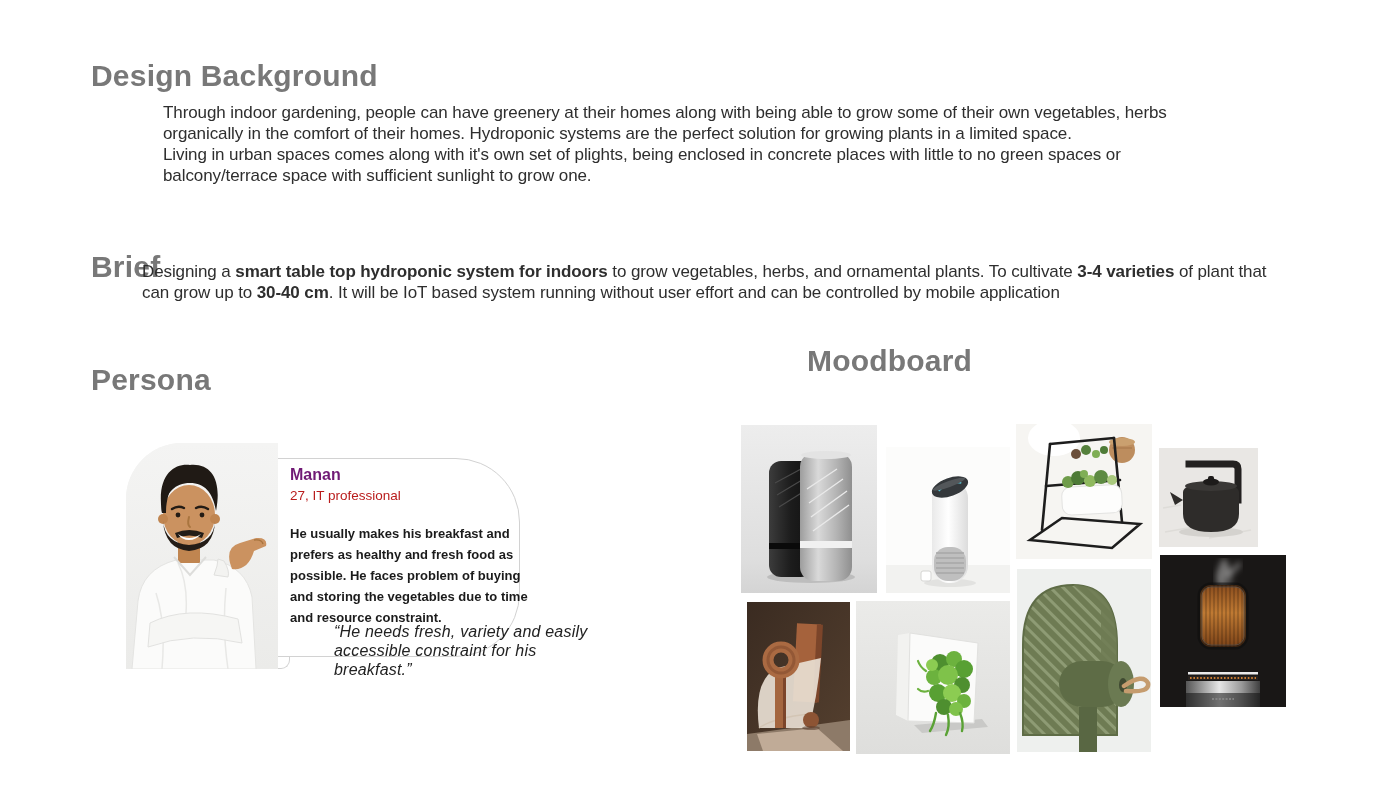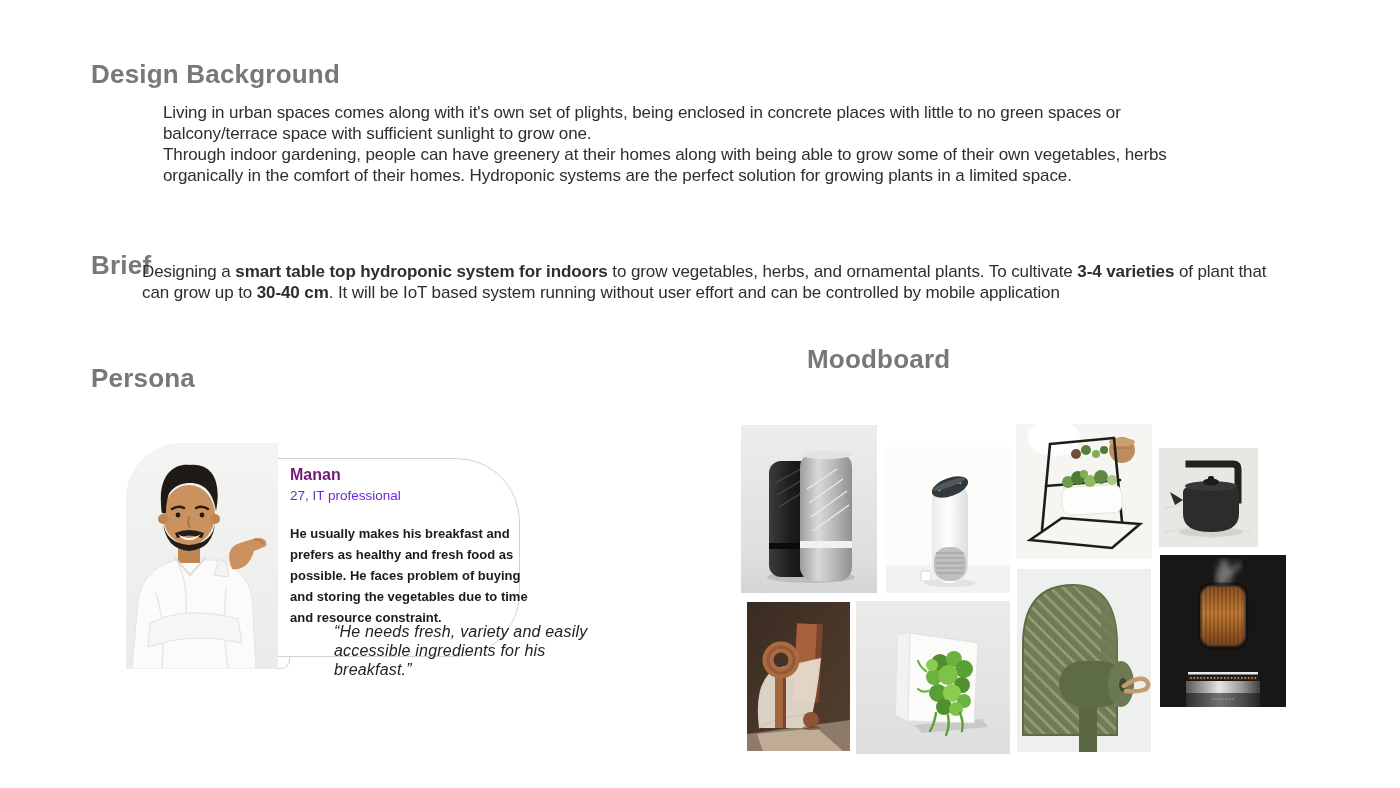--- a/index.html
+++ b/index.html
@@ -1,50 +1,50 @@
 <!DOCTYPE html>
 <html><head>
 <meta charset="utf-8">
 <style>
   * { margin:0; padding:0; box-sizing:border-box; }
   html,body { width:1400px; height:788px; background:#ffffff; overflow:hidden;
     font-family:"Liberation Sans", sans-serif; }
   .abs { position:absolute; }
 
-  .section-heading { font-size:26px; font-weight:700; color:#787878; letter-spacing:0.2px; }
+  .section-heading { font-size:30px; font-weight:700; color:#787878; letter-spacing:0.2px; }
 
   .body-text { font-size:17px; line-height:21px; color:#2e2e2e; letter-spacing:-0.1px; }
 
   
   .persona-photo { left:126px; top:443px; width:152px; height:226px;
     border-radius:56px 0 0 0; overflow:hidden; background:#f2f2f1; z-index:2; }
   .persona-bubble { left:255px; top:458px; width:265px; height:199px;
     border:1px solid #d2d2d2; border-radius:0 64px 64px 0; z-index:1; background:transparent; }
   .persona-bubble-tail { left:277px; top:657px; width:13px; height:12px;
     border-right:1px solid #d2d2d2; border-bottom:1px solid #d2d2d2;
     border-bottom-right-radius:9px; z-index:1; }
   .persona-name { left:290px; top:466px; font-size:16px; font-weight:700; color:#701a75; z-index:3; }
-  .persona-subtitle { left:290px; top:488px; font-size:13.5px; color:#6d28d9; z-index:3; }
+  .persona-subtitle { left:290px; top:488px; font-size:13.5px; color:#b91c1c; z-index:3; }
   .persona-desc { left:290px; top:523px; width:254px; font-size:13px; font-weight:700;
     line-height:21px; color:#1b1b1b; z-index:3; }
   .persona-quote { left:334px; top:622px; width:260px; font-size:16px; font-style:italic;
     line-height:19px; color:#222222; z-index:3; letter-spacing:0.2px; }
 
   
   .tile { overflow:hidden; }
   .tile svg { display:block; }
 </style>
 </head>
 <body>
 
 <div class="abs section-heading" style="left:91px; top:59px;">Design Background</div>
 
 <div class="abs body-text" style="left:163px; top:102px; width:1075px;">
+  <div>Through indoor gardening, people can have greenery at their homes along with being able to grow some of their own vegetables, herbs organically in the comfort of their homes. Hydroponic systems are the perfect solution for growing plants in a limited space.</div>
   <div>Living in urban spaces comes along with it's  own set of plights, being enclosed in concrete places with little to no green spaces or balcony/terrace space with sufficient sunlight to grow one.</div>
-  <div>Through indoor gardening, people can have greenery at their homes along with being able to grow some of their own vegetables, herbs organically in the comfort of their homes. Hydroponic systems are the perfect solution for growing plants in a limited space.</div>
 </div>
 
 <div class="abs section-heading" style="left:91px; top:218px;margin-top:32px;">Brief</div>
 
 <div class="abs body-text" style="left:142px; top:261px; width:1125px;"><span>Designing a </span><span style="font-weight: 700;">smart table top hydroponic system for indoors</span><span> to grow vegetables, herbs, and ornamental plants. To cultivate </span><span style="font-weight: 700;">3-4 varieties</span><span> of plant that can grow up to </span><span style="font-weight: 700;">30-40 cm</span><span>. It will be IoT based system running without user effort and can be controlled by mobile application</span></div>
 
 <div class="abs section-heading" style="left:91px; top:363px;text-align:right;">Persona</div>
 
 <div class="abs persona-bubble"></div>
 <div class="abs persona-bubble-tail"></div>
@@ -90,21 +90,21 @@
     <path d="M104 120 Q100 104 114 100 L130 95 Q142 94 140 103 L128 108 Q122 128 106 126 Z" fill="#cb9260"></path>
     <path d="M128 97 Q136 96 137 101" stroke="#a9753f" stroke-width="1.4" fill="none"></path>
 
     <path d="M98 118 Q104 128 102 134 L88 132 Q92 122 92 116 Z" fill="#f3f3f1" stroke="#e0e0de" stroke-width="1"></path>
   </svg>
 </div>
 
 <div class="abs persona-name">Manan</div>
 <div class="abs persona-subtitle">27, IT professional</div>
 <div class="abs persona-desc">He usually makes his breakfast and prefers as healthy and fresh food as possible. He faces problem of buying and storing the  vegetables due to time and resource constraint.</div>
-<div class="abs persona-quote">“He needs fresh, variety and easily accessible ingredients for his breakfast.”</div>
+<div class="abs persona-quote">“He needs fresh, variety and easily accessible constraint for his breakfast.”</div>
 
 <div class="abs section-heading" style="left:807px; top:344px;text-align:right;">Moodboard</div>
 
 <div class="abs tile" style="left:741px; top:425px; width:136px; height:168px;">
   <svg width="136" height="168" viewBox="0 0 136 168">
     <defs>
       <linearGradient id="t1bg" x1="0" y1="0" x2="0" y2="1">
         <stop offset="0" stop-color="#ededed"></stop>
           <stop offset="0.8" stop-color="#dedede"></stop>
           <stop offset="1" stop-color="#d4d4d4"></stop>

